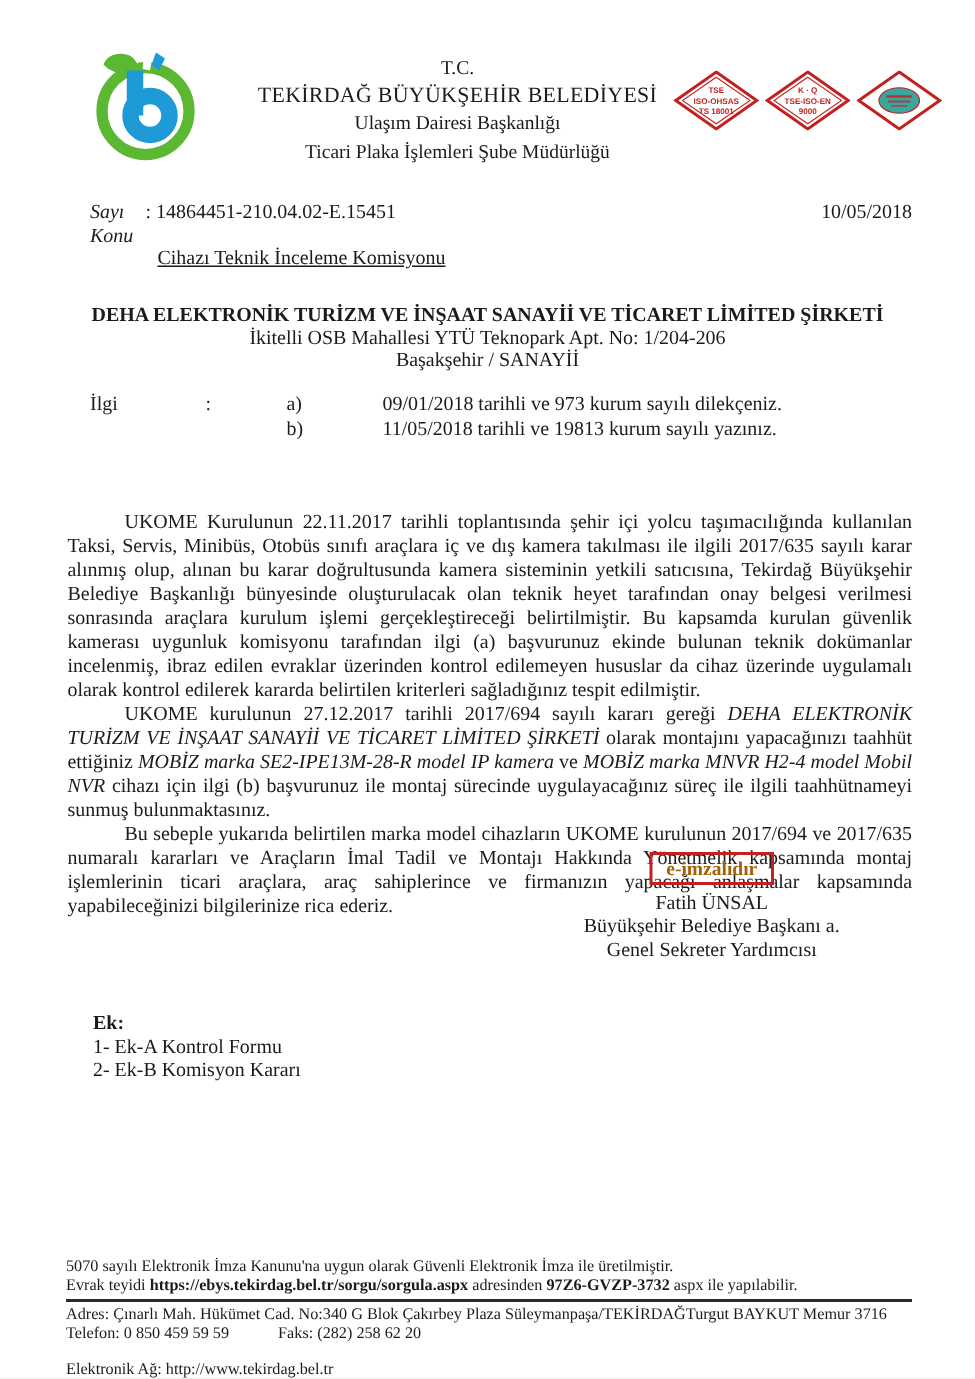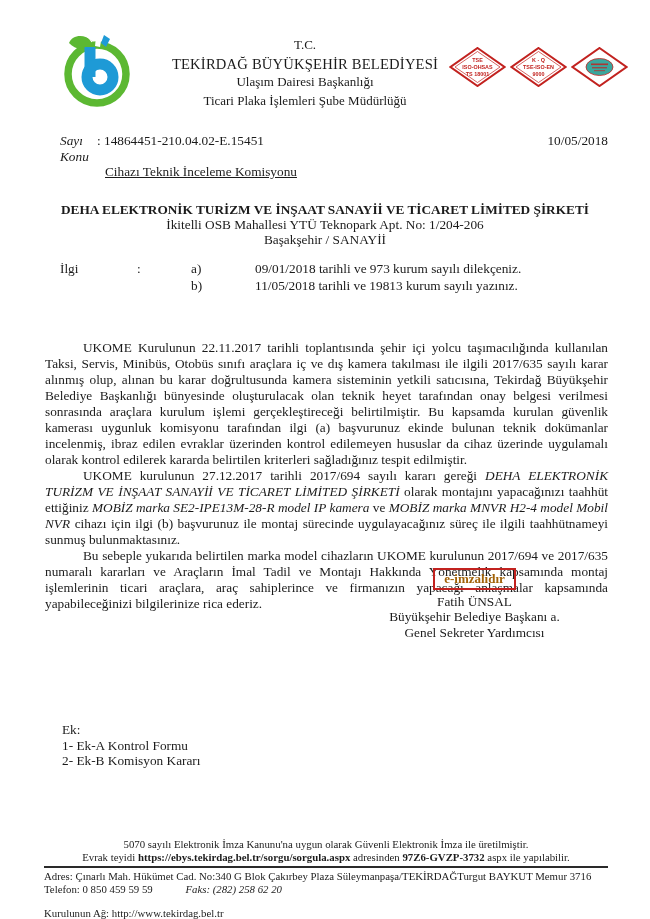--- a/index.html
+++ b/index.html
@@ -38,28 +38,28 @@
   .ilgi-marker{width:24px;flex:0 0 24px;}
   
   .body-text{position:absolute;left:45px;top:292px;width:563px;font-size:13.3px;line-height:16px;text-align:justify;margin-top:48px;}
   .body-text p{margin:0;text-indent:38px;}
   .em-it{font-style:italic;}
   
   .signature{position:absolute;left:352px;top:568px;width:245px;text-align:center;font-size:13.3px;line-height:15.5px;}
   .stamp{display:inline-block;border:2px solid #c2221f;color:#a16207;font-weight:bold;font-size:13px;padding:1px 9px;margin-bottom:4px;}
   
   .attachments{position:absolute;left:62px;top:674px;font-size:13.3px;line-height:15.5px;}
-  .attachments .ek-label{font-weight:normal;margin-top:48px;}
+  .attachments .ek-label{font-weight:bold;}
   
   .footer{position:absolute;left:44px;top:838px;width:564px;font-size:10.8px;line-height:12.5px;font-family:"Liberation Serif",serif;}
-  .f-center{text-align:center;}
+  .f-center{text-align:left;}
   .f-sep{border-top:2px solid #2a2a2a;margin-top:3px;padding-top:2px;}
   .f-row{display:flex;justify-content:flex-start;}
   .f-phone{margin-top:0;}
-  .f-fax{margin-left:30px;font-style:italic;}
+  .f-fax{margin-left:30px;}
   .f-web{margin-top:12px;}
   .bold{font-weight:bold;}
 </style>
 </head>
 <body>
 
 <div class="page">
 
   <div class="logo">
     <svg viewBox="0 0 82 78" width="82" height="78" aria-hidden="true">
@@ -172,16 +172,16 @@
     </div>
     <div class="f-sep"></div>
     <div class="f-row">
       <span>Adres: Çınarlı Mah. Hükümet Cad. No:340 G Blok Çakırbey Plaza Süleymanpaşa/TEKİRDAĞ</span>
       <span>Turgut BAYKUT Memur 3716</span>
     </div>
     <div class="f-phone">
       <span>Telefon: 0 850 459 59 59</span>
       <span class="f-fax">Faks: (282) 258 62 20</span>
     </div>
-    <div class="f-web">Kurulunun Ağ: http://www.tekirdag.bel.tr</div>
+    <div class="f-web">Elektronik Ağ: http://www.tekirdag.bel.tr</div>
   </div>
 
 </div>
 
 </body></html>

